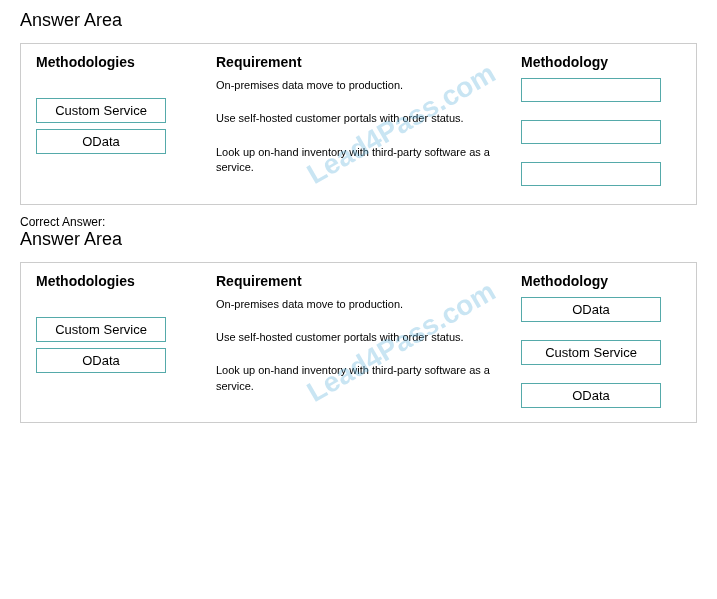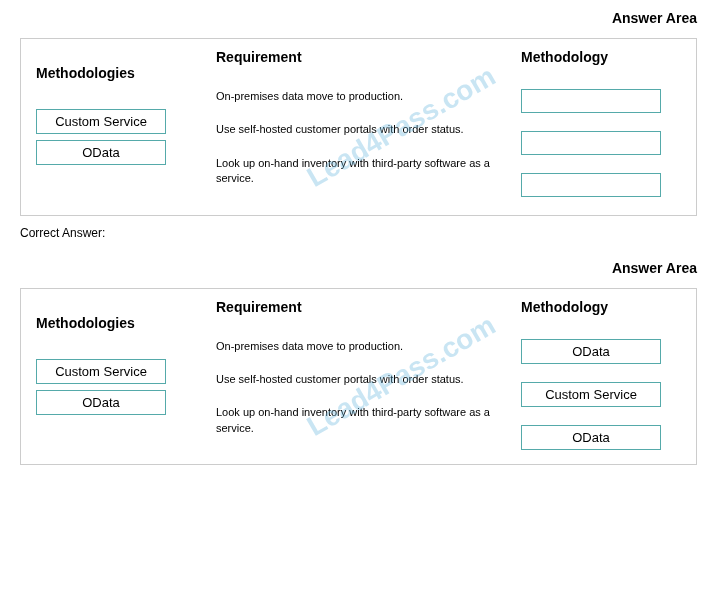--- a/index.html
+++ b/index.html
@@ -6,23 +6,23 @@
     body {
       background: #fff;
       font-family: Arial, sans-serif;
       font-size: 13px;
       color: #000;
       width: 717px;
       min-height: 599px;
       padding: 10px 20px;
     }
     .section-title {
-      text-align: right;
-      font-size: 14px;
-      font-weight: bold;
+      text-align: left;
+      font-size: 18px;
+      font-weight: normal;
       margin-bottom: 12px;
     }
     .answer-area {
       border: 1px solid #ccc;
       padding: 10px 15px;
       margin-bottom: 10px;
       position: relative;
     }
     .watermark {
       position: absolute;
@@ -37,21 +37,20 @@
       z-index: 10;
     }
     .col-headers {
       display: flex;
       margin-bottom: 8px;
     }
     .col-methodologies {
       width: 160px;
       font-weight: bold;
       font-size: 14px;
-      margin-top: 16px;
     }
     .col-requirement {
       flex: 1;
       font-weight: bold;
       font-size: 14px;
       text-align: left;
       padding-left: 20px;
     }
     .col-methodology {
       width: 160px;
@@ -100,21 +99,21 @@
       font-size: 13px;
       background: #fff;
       width: 140px;
       min-height: 24px;
     }
     .answer-box.empty {
       min-height: 24px;
     }
     .correct-answer-label {
       font-size: 12px;
-      margin: 6px 0 20px 0;
+      margin: 6px 0 0 0;
       color: #000;
     }
   </style>
 </head>
 <body>
 
 <div class="section-title">Answer Area</div>
 
 <div class="answer-area">
   <div class="watermark">Lead4Pass.com</div>

